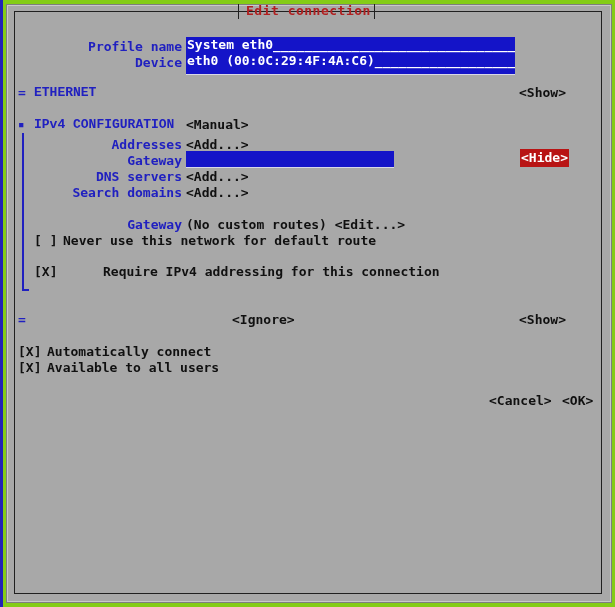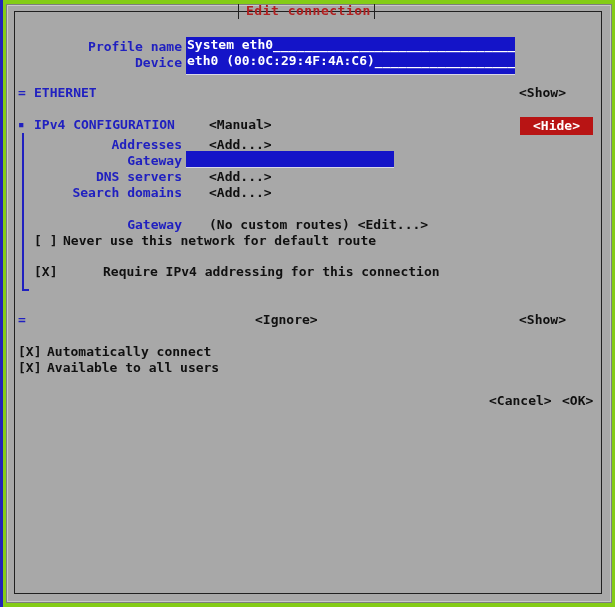--- a/index.html
+++ b/index.html
@@ -89,39 +89,38 @@
     letter-spacing: 0.5px;
     white-space: nowrap;
   }
 
   
   .row {
     position: absolute;
     white-space: pre;
     font-weight: bold;
   }
-  .lbl   { color: #2020c0; }       
+  .lbl   { color: #2020c0; font-family: Liberation Mono, monospace; }       
   .chk   { color: #101010; }
 
   
   .lblcol {
     position: absolute;
     width: 168px;
     text-align: right;
     white-space: pre;
     color: #2020c0;
     font-weight: bold;
   }
   .valcol {
     position: absolute;
     left: 186px;
     white-space: pre;
     color: #101010;
     font-weight: bold;
-    margin-left: 23px;
   }
 
   
   .field {
     position: absolute;
     background: #1414c8;
     color: #ffffff;
     font-weight: bold;
     white-space: pre;
     overflow: hidden;
@@ -155,21 +154,22 @@
     color: #101010;
     font-weight: bold;
     white-space: pre;
   }
   .btn-focus {
     position: absolute;
     background: #b81414;
     color: #ffffff;
     font-weight: bold;
     white-space: pre;
-    padding: 1px 13px;
+    padding: 1px 1px;
+    margin-top: 32px;
   }
 </style>
 </head>
 <body>
 
 <div id="screen">
 
   <div class="term-edge"></div>
 
   <div class="dlg-shadow-outer"></div>

